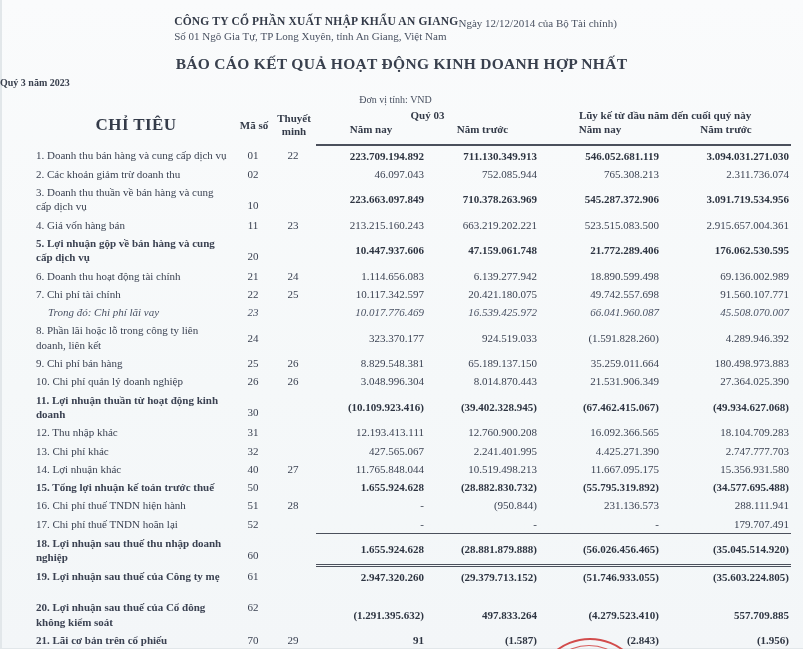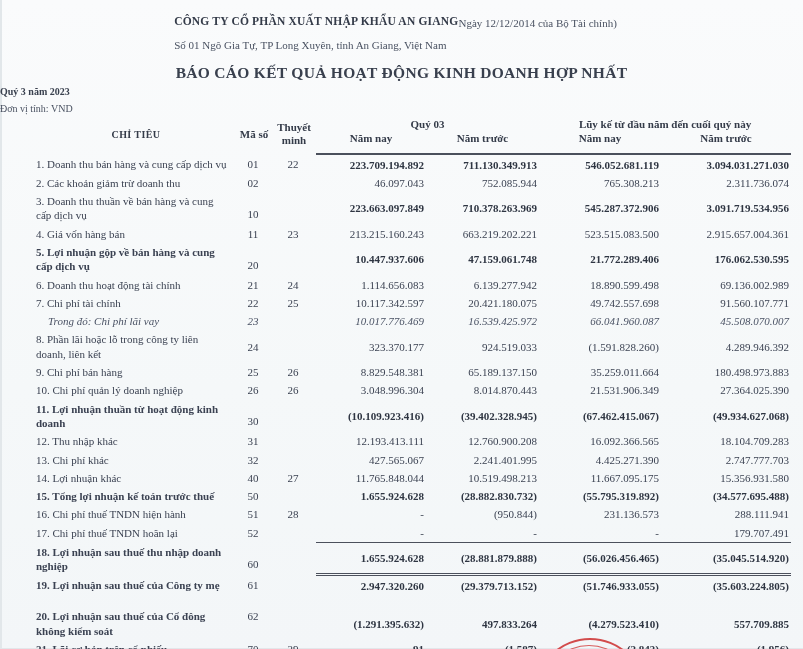--- a/index.html
+++ b/index.html
@@ -8,38 +8,38 @@
     width:803px;height:649px;
     background:linear-gradient(180deg,#fafbfc 0%,#f5f8f9 60%,#f3f6f8 100%);
     overflow:hidden;
     font-family:"Liberation Serif","DejaVu Serif",serif;
     color:#3b4252;
     box-shadow:inset 2px 0 0 #e2e7ea, inset 0 -1px 0 #e2e7ea;
   }
   .letterhead{display:flex;justify-content:center;padding:15px 30px 0 36px;}
   .lh-left{max-width:360px;}
   .company-name{font-weight:bold;font-size:11.5px;color:#343b49;letter-spacing:.2px;}
-  .company-address{font-size:11px;margin-top:12px;color:#495161;}
+  .company-address{font-size:11px;margin-top:3px;color:#495161;}
   .lh-right{text-align:center;max-width:340px;margin-right:18px;}
   .form-code{font-weight:bold;font-size:11.5px;color:#343b49;}
   .form-sub{font-size:11px;margin-top:2px;color:#495161;}
   .report-title{text-align:center;font-weight:bold;font-size:15.5px;color:#39404e;margin-top:13px;letter-spacing:.3px;}
   .report-subtitle{font-weight:bold;font-size:10px;color:#39404e;margin-top:4px;}
-  .unit-note{text-align:left;font-size:10px;color:#495161;margin:6px 12px 0 0;}
+  .unit-note{text-align:center;font-size:10px;color:#495161;margin:6px 12px 0 0;}
 
   table.fin{border-collapse:collapse;margin-left:36px;width:755px;table-layout:fixed;font-size:11px;}
   col.c-label{width:200px;}
   col.c-ma{width:36px;}
   col.c-tm{width:44px;}
   col.c-v1{width:110px;}
   col.c-v2{width:113px;}
   col.c-v3{width:122px;}
   col.c-v4{width:130px;}
   thead th{font-weight:bold;color:#343b49;padding:1px 2px;vertical-align:middle;}
-  th.h-chitieu{text-align:center;font-size:10px;letter-spacing:.4px;}
+  th.h-chitieu{text-align:center;font-size:17px;letter-spacing:.4px;}
   th.h-ma,th.h-tm{text-align:center;line-height:1.15;}
   th.h-group{text-align:center;padding-top:4px;}
   th.h-sub{text-align:center;border-bottom:2px solid #4b505c;padding-bottom:9px;}
   tbody td{padding:2.5px 2px 1.5px 0;line-height:1.3;vertical-align:middle;}
   td.lbl{color:#3b4252;padding-right:6px;}
   td.ma,td.tm{text-align:center;color:#3b4252;margin-top:38px;}
   td.val{text-align:right;white-space:nowrap;}
   .b{font-weight:bold;color:#2e3542;}
   tr.it td{font-style:italic;color:#4a5264;}
   tr.it td.lbl{padding-left:12px;}

